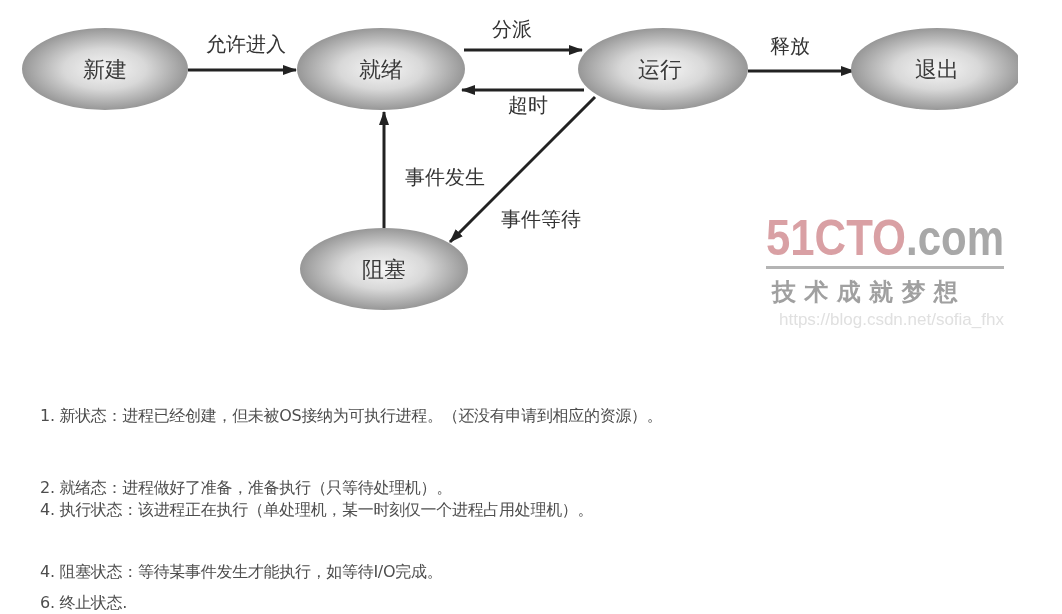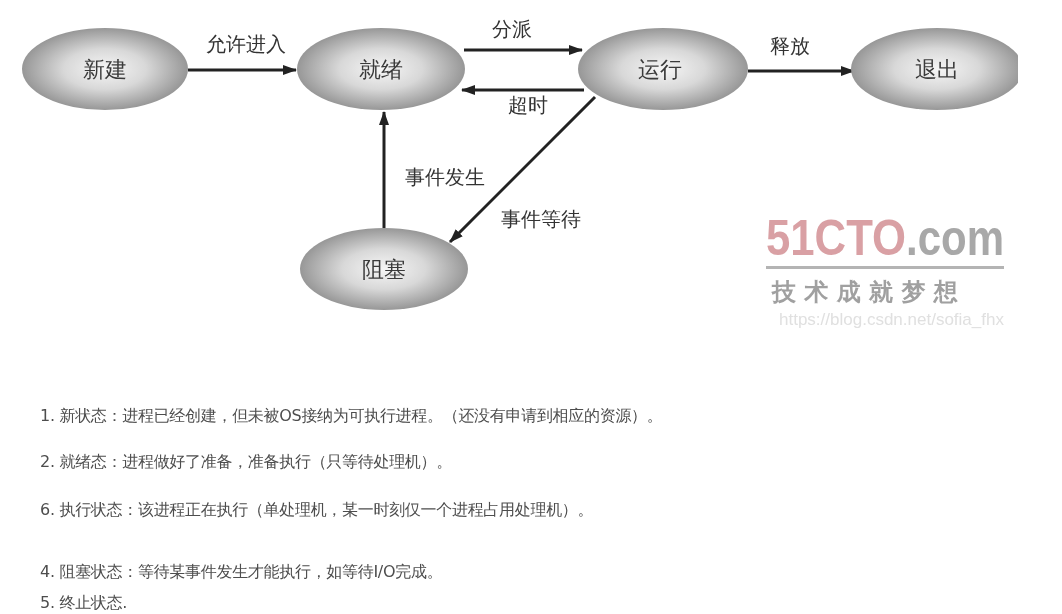--- a/index.html
+++ b/index.html
@@ -78,17 +78,17 @@
     <text x="766" y="255" font-family="Liberation Sans, sans-serif" font-weight="bold" font-size="50" fill="#d9a0a4" textLength="140" lengthAdjust="spacingAndGlyphs">51CTO</text>
     <text x="906" y="255" font-family="Liberation Sans, sans-serif" font-weight="bold" font-size="50" fill="#a8a8a8" textLength="98" lengthAdjust="spacingAndGlyphs">.com</text>
     <rect x="766" y="266" width="238" height="3" fill="#b4b4b4"></rect>
     <text x="772" y="300" font-family="DejaVu Sans, sans-serif" font-weight="bold" font-size="24" fill="#a0a0a0">技 术 成 就 梦 想</text>
     <text x="779" y="325" font-family="Liberation Sans, sans-serif" font-size="17" fill="#e0e0e0">https://blog.csdn.net/sofia_fhx</text>
   </g>
 </svg>
 
 <ol class="list">
   <li style="top:406px">1. 新状态：进程已经创建，但未被OS接纳为可执行进程。（还没有申请到相应的资源）。</li>
-  <li style="top:452px">2. 就绪态：进程做好了准备，准备执行（只等待处理机）。</li>
-  <li style="top:500px">6. 执行状态：该进程正在执行（单处理机，某一时刻仅一个进程占用处理机）。</li>
+  <li style="top:478px">2. 就绪态：进程做好了准备，准备执行（只等待处理机）。</li>
+  <li style="top:500px">4. 执行状态：该进程正在执行（单处理机，某一时刻仅一个进程占用处理机）。</li>
   <li style="top:562px">4. 阻塞状态：等待某事件发生才能执行，如等待I/O完成。</li>
-  <li style="top:593px">5. 终止状态.</li>
+  <li style="top:593px">6. 终止状态.</li>
 </ol>
 
 </body></html>

